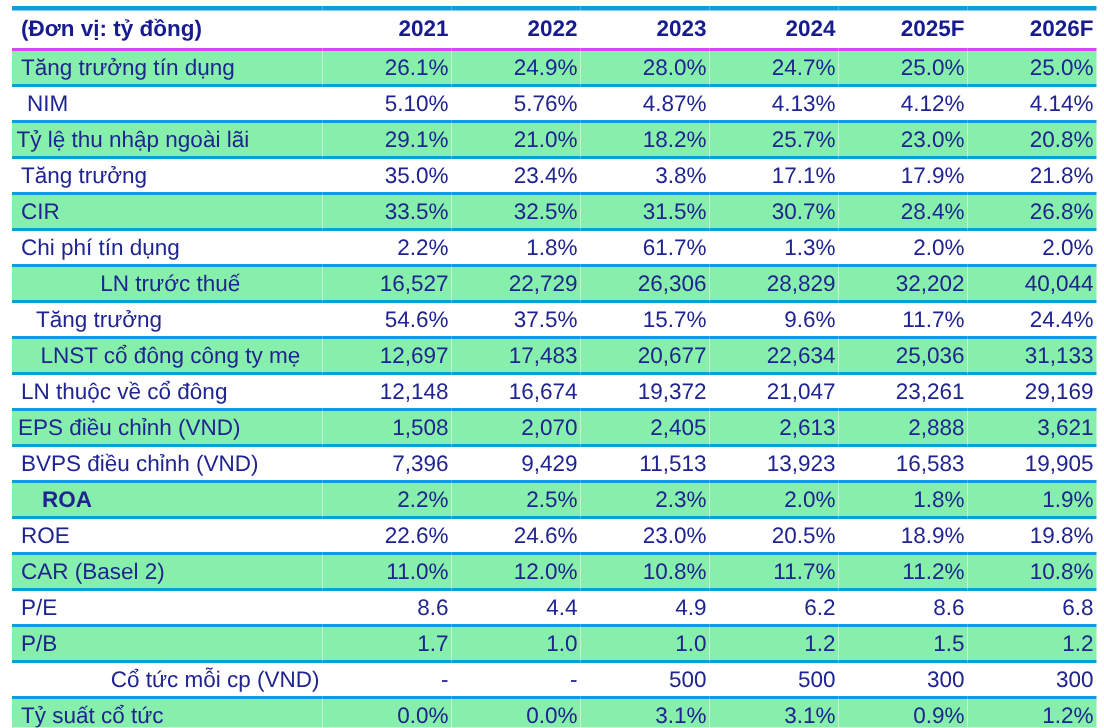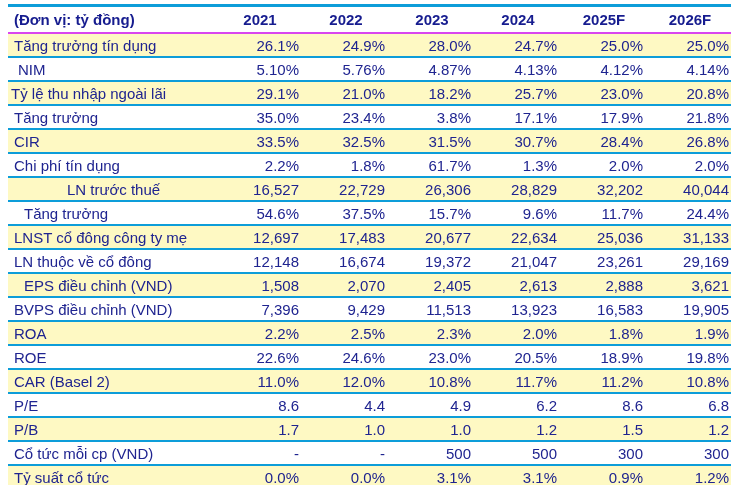--- a/index.html
+++ b/index.html
@@ -27,30 +27,30 @@
   col.val-col   { width: 86px; }
   thead th {
     font-weight: bold;
     color: #161c8f;
     border-bottom: 2px solid #d946ef;
     height: 23px;
     padding: 1px 2px 1px 6px;
     text-align: left;
     white-space: nowrap;
   }
-  thead th.val { text-align: center; padding-right: 2px; }
+  thead th.val { text-align: right; padding-right: 2px; }
   tbody td {
     height: 20px;
     padding: 1px 2px;
     white-space: nowrap;
     overflow: hidden;
   }
   tbody tr { border-bottom: 2px solid #0d9dd9; }
   tbody tr:last-child { border-bottom: none; }
-  tbody tr.alt { background: #fef9c3; }
+  tbody tr.alt { background: #86efac; }
   td.label { text-align: left; padding-left: 6px; }
   td.val   { text-align: right; padding-right: 2px; }
 </style>
 </head>
 <body>
 
 <div class="table-wrap">
   <table class="fin-table">
     <colgroup>
       <col class="label-col">
@@ -139,57 +139,57 @@
         <tr>
           <td class="label" style="padding-left: 16px;">Tăng trưởng</td>
           <td class="val">54.6%</td>
           <td class="val">37.5%</td>
           <td class="val">15.7%</td>
           <td class="val">9.6%</td>
           <td class="val">11.7%</td>
           <td class="val">24.4%</td>
         </tr>
         <tr class="alt">
-          <td class="label" style="padding-left: 6px;">LNST cổ đông công ty mẹ</td>
+          <td class="label" style="padding-left: 19px;">LNST cổ đông công ty mẹ</td>
           <td class="val">12,697</td>
           <td class="val">17,483</td>
           <td class="val">20,677</td>
           <td class="val">22,634</td>
           <td class="val">25,036</td>
           <td class="val">31,133</td>
         </tr>
         <tr>
           <td class="label" style="padding-left: 6px;">LN thuộc về cổ đông</td>
           <td class="val">12,148</td>
           <td class="val">16,674</td>
           <td class="val">19,372</td>
           <td class="val">21,047</td>
           <td class="val">23,261</td>
           <td class="val">29,169</td>
         </tr>
         <tr class="alt">
-          <td class="label" style="padding-left: 16px;">EPS điều chỉnh (VND)</td>
+          <td class="label" style="padding-left: 4px;">EPS điều chỉnh (VND)</td>
           <td class="val">1,508</td>
           <td class="val">2,070</td>
           <td class="val">2,405</td>
           <td class="val">2,613</td>
           <td class="val">2,888</td>
           <td class="val">3,621</td>
         </tr>
         <tr>
           <td class="label" style="padding-left: 6px;">BVPS điều chỉnh (VND)</td>
           <td class="val">7,396</td>
           <td class="val">9,429</td>
           <td class="val">11,513</td>
           <td class="val">13,923</td>
           <td class="val">16,583</td>
           <td class="val">19,905</td>
         </tr>
         <tr class="alt">
-          <td class="label" style="padding-left: 6px;">ROA</td>
+          <td class="label" style="padding-left: 20px; font-weight: bold;">ROA</td>
           <td class="val">2.2%</td>
           <td class="val">2.5%</td>
           <td class="val">2.3%</td>
           <td class="val">2.0%</td>
           <td class="val">1.8%</td>
           <td class="val">1.9%</td>
         </tr>
         <tr>
           <td class="label" style="padding-left: 6px;">ROE</td>
           <td class="val">22.6%</td>
@@ -220,21 +220,21 @@
         <tr class="alt">
           <td class="label" style="padding-left: 6px;">P/B</td>
           <td class="val">1.7</td>
           <td class="val">1.0</td>
           <td class="val">1.0</td>
           <td class="val">1.2</td>
           <td class="val">1.5</td>
           <td class="val">1.2</td>
         </tr>
         <tr>
-          <td class="label" style="padding-left: 6px;">Cổ tức mỗi cp (VND)</td>
+          <td class="label" style="padding-left: 6px; text-align: right;">Cổ tức mỗi cp (VND)</td>
           <td class="val">-</td>
           <td class="val">-</td>
           <td class="val">500</td>
           <td class="val">500</td>
           <td class="val">300</td>
           <td class="val">300</td>
         </tr>
         <tr class="alt">
           <td class="label" style="padding-left: 6px;">Tỷ suất cổ tức</td>
           <td class="val">0.0%</td>

